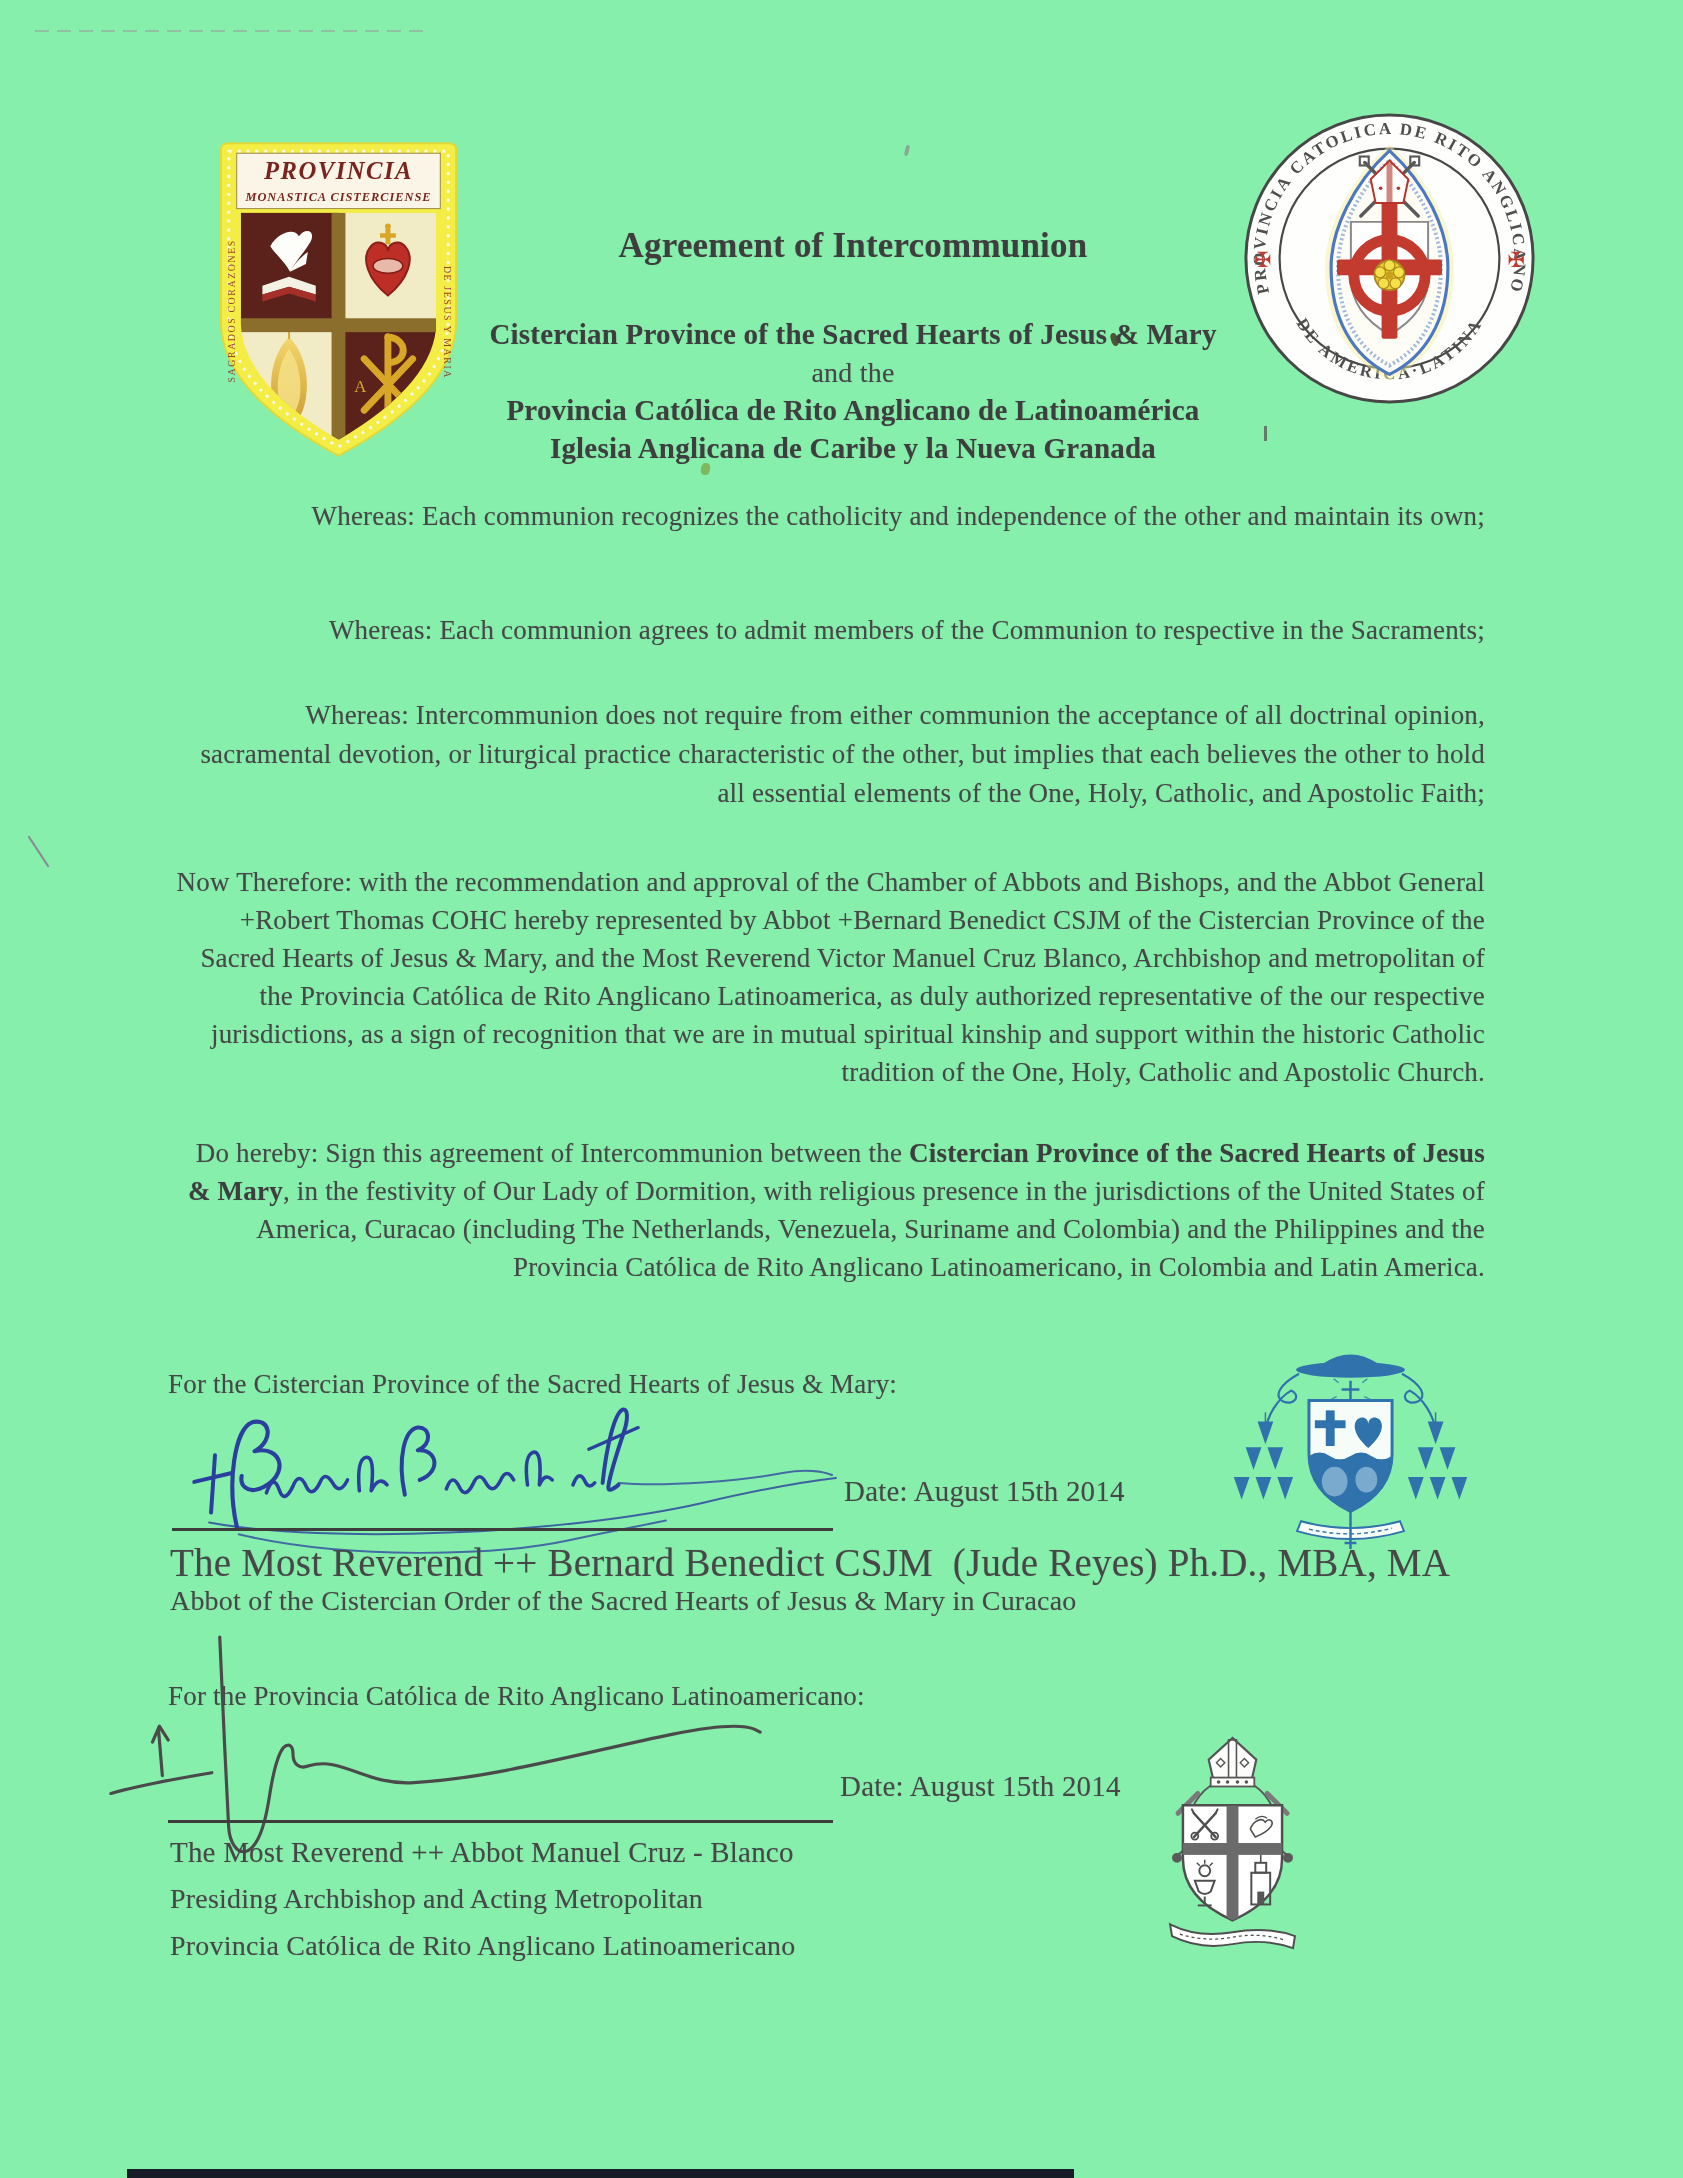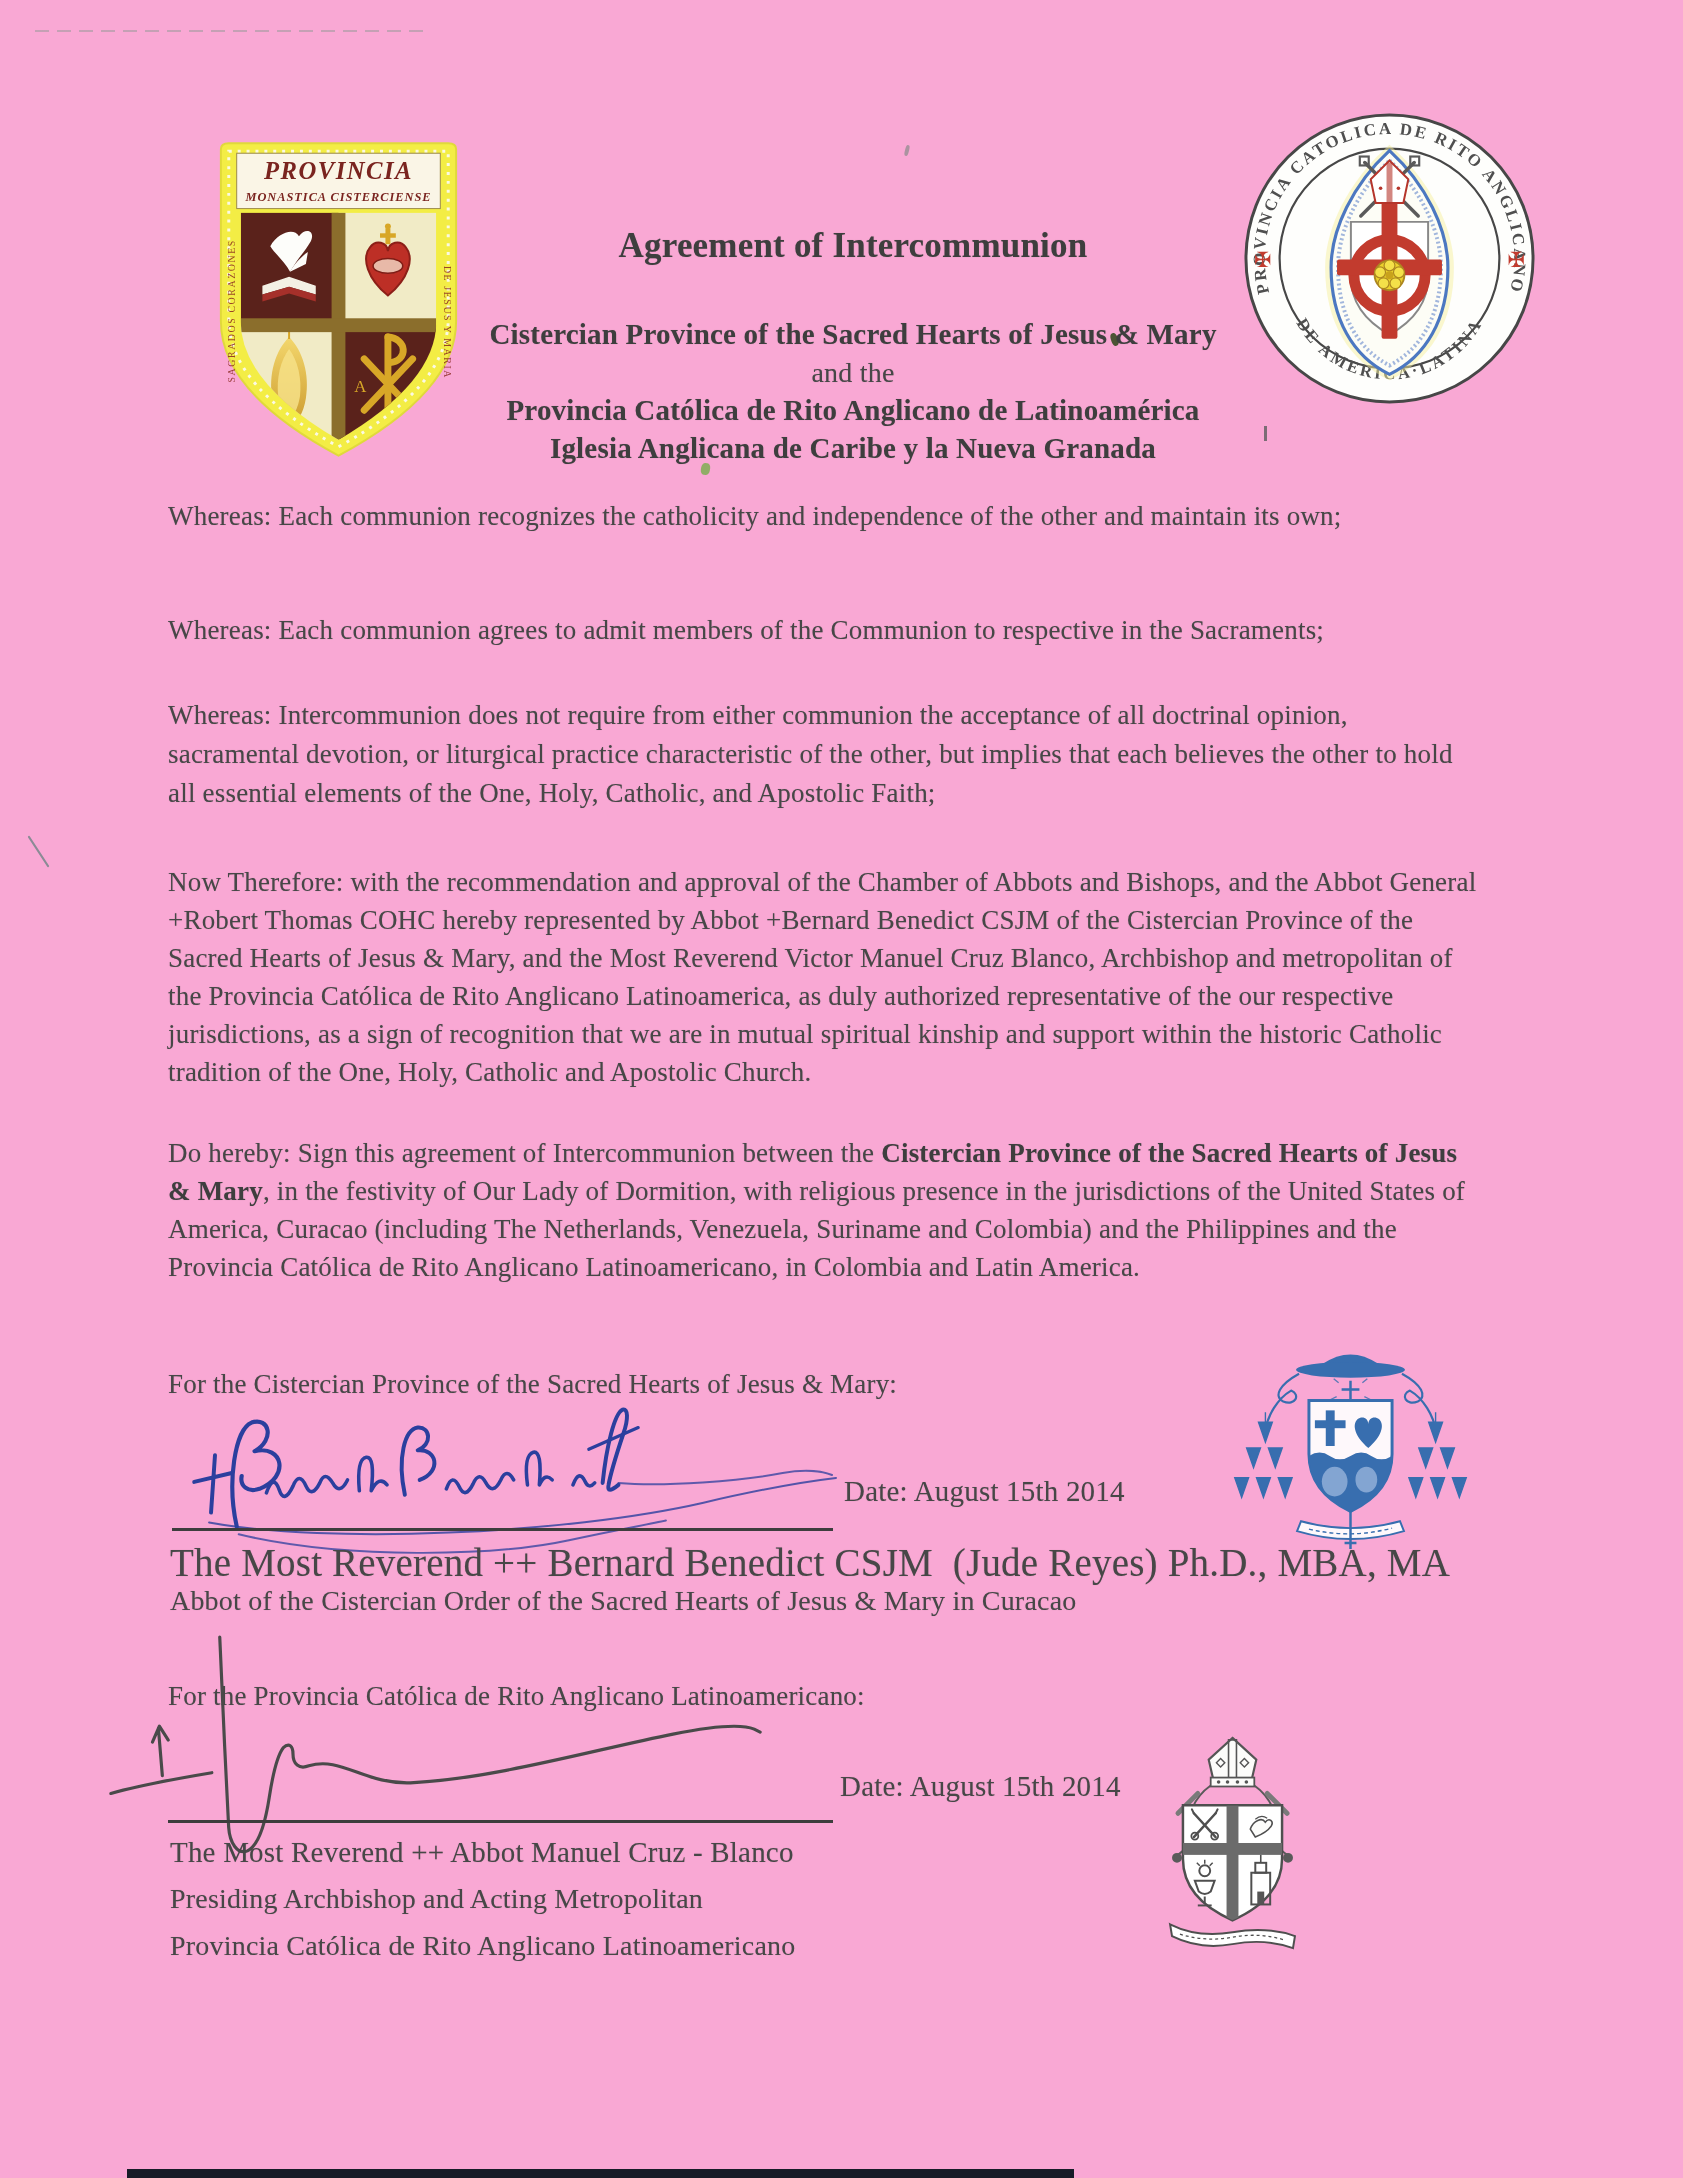--- a/index.html
+++ b/index.html
@@ -1,20 +1,20 @@
 <!DOCTYPE html>
 <html><head>
 <meta charset="utf-8">
 <style>
   html,body{margin:0;padding:0;background:#e8e8e8;}
-  .page{position:relative;width:1683px;height:2178px;background:#f9a8d4;overflow:hidden;
+  .page{position:relative;width:1683px;height:2178px;background:#86efac;overflow:hidden;
         font-family:"Liberation Serif", serif;color:#464646;}
   .abs{position:absolute;}
   .scan-text{color:#474747;text-shadow:0 0 1px rgba(70,70,70,.28);letter-spacing:0.2px;}
-  .par{font-size:27px;width:1317px;text-align:left;}
+  .par{font-size:27px;width:1317px;text-align:right;}
   .hdr{width:1370px;left:168px;text-align:center;}
   .b{font-weight:bold;color:#3e3e3e;}
   .sigline{background:#3d3d3d;height:2.5px;}
   .speck{border-radius:40%;}
   svg text{font-family:"Liberation Serif", serif;}
 </style>
 </head>
 <body>
 
 <div class="page">

